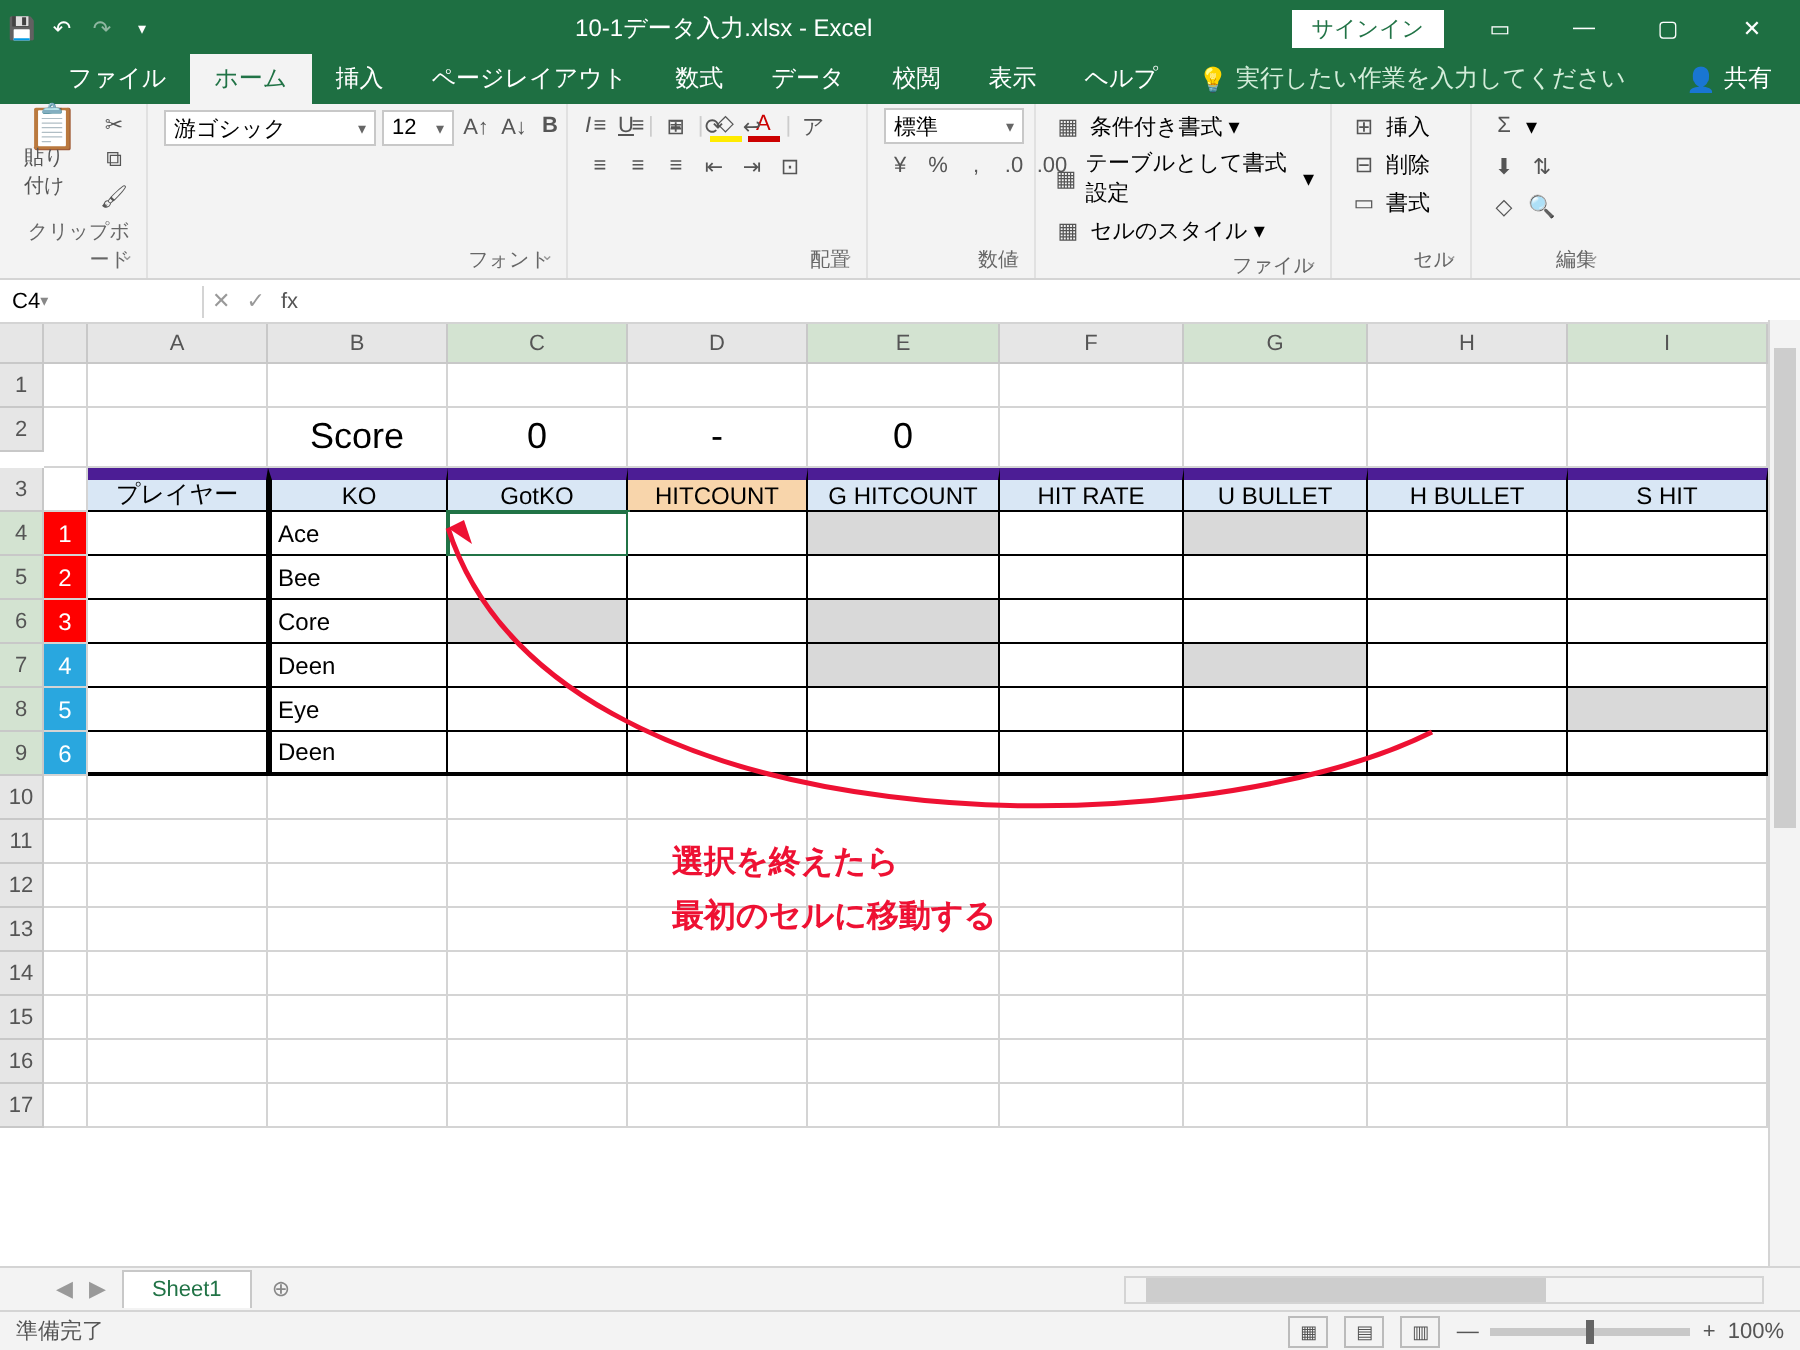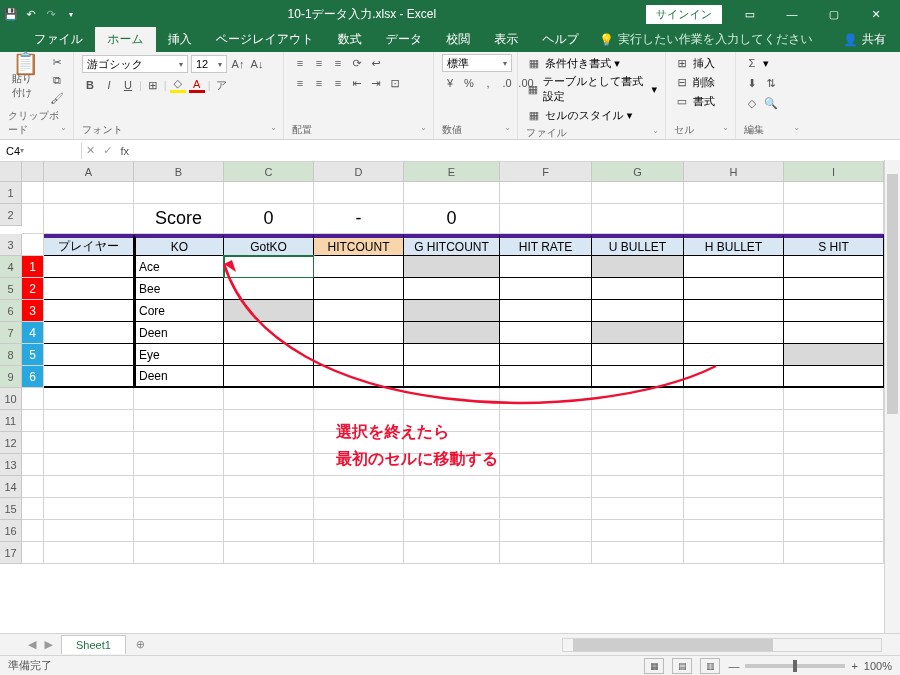--- a/index.html
+++ b/index.html
@@ -12,42 +12,42 @@
 .tb-btn{width:40px;height:28px;display:flex;align-items:center;justify-content:center;color:#fff}
 .signin{background:#fff;color:#217346;padding:2px 10px;font-size:11px;margin-right:6px}
 .ribbon-tabs{height:24px;background:#1e6f42;display:flex;align-items:flex-end;padding-left:22px;color:#fff;font-size:12px}
 .rtab{padding:4px 12px;cursor:pointer}
 .rtab.active{background:#f3f3f3;color:#217346}
 .rshare{margin-left:auto;padding:4px 14px;display:flex;align-items:center;gap:4px}
 .tell{display:flex;align-items:center;gap:4px;padding:4px 8px;color:#d4edda}
 .ribbon{height:88px;background:#f3f3f3;border-bottom:1px solid #d4d4d4;display:flex}
 .rgroup{border-right:1px solid #e1e1e1;padding:2px 8px 0 8px;display:flex;flex-direction:column;justify-content:space-between}
 .rg-body{display:flex;gap:4px;align-items:flex-start;flex:1}
-.rg-label{text-align:left;font-size:10px;color:#666;padding:2px 0;position:relative}
+.rg-label{text-align:right;font-size:10px;color:#666;padding:2px 0;position:relative}
 .rg-label::after{content:"⌄";position:absolute;right:-2px;font-size:8px;color:#999}
 .rb-btn{padding:2px 4px;display:flex;flex-direction:column;align-items:center;font-size:10px;color:#555;min-width:20px}
 .rb-row{display:flex;align-items:center;gap:3px;padding:1px 0}
 .rb-sel{border:1px solid #c8c8c8;background:#fff;padding:1px 4px;font-size:11px;height:18px;display:flex;align-items:center;justify-content:space-between;gap:4px}
 .rb-sel .dd{font-size:8px;color:#666}
 .ico{width:16px;height:16px;display:inline-flex;align-items:center;justify-content:center;font-size:11px;color:#555}
 .namebox-row{height:22px;background:#fff;border-bottom:1px solid #d4d4d4;display:flex;align-items:center}
-.namebox{width:82px;border-right:1px solid #d4d4d4;padding:2px 6px;font-size:11px;display:flex;align-items:center;justify-content:flex-start}
+.namebox{width:102px;border-right:1px solid #d4d4d4;padding:2px 6px;font-size:11px;display:flex;align-items:center;justify-content:flex-start}
 .fx-btns{display:flex;align-items:center;padding:0 4px;gap:8px;color:#999}
 .fx-lab{color:#555;padding:0 4px}
 .fbar{flex:1;padding:2px 6px}
 .grid-wrap{position:relative;height:460px;overflow:hidden;background:#fff}
 .grid{display:grid;grid-template-columns:22px 22px 90px 90px 90px 90px 96px 92px 92px 100px 100px 74px;font-size:12px}
 .colh{background:#e6e6e6;border:1px solid #c8c8c8;border-top:none;border-left:none;height:20px;display:flex;align-items:center;justify-content:center;color:#555;font-size:11px}
 .colh.sel{background:#d3e3d1}
 .rowh{background:#e6e6e6;border:1px solid #c8c8c8;border-top:none;border-left:none;height:22px;display:flex;align-items:center;justify-content:center;color:#555;font-size:11px}
 .rowh.sel{background:#d3e3d1}
 .corner{background:#e6e6e6;border:1px solid #c8c8c8;border-top:none;border-left:none;height:20px}
 .cell{border:1px solid #d4d4d4;border-top:none;border-left:none;height:22px;padding:1px 3px;display:flex;align-items:center;background:#fff;overflow:hidden;white-space:nowrap}
 .cell.tall{height:30px}
-.thick-t{border-top:4px solid #4c1d95}
+.thick-t{border-top:6px solid #4c1d95}
 .thick-b{border-bottom:2px solid #000}
 .thick-l{border-left:2px solid #000}
 .thick-r{border-right:2px solid #000}
 .thin-b{border-bottom:1px solid #000}
 .thin-r{border-right:1px solid #000}
 .hdr-blue{background:#d9e7f5}
 .hdr-orange{background:#f8d5ab}
 .num-red{background:#ff0000;color:#fff;justify-content:center}
 .num-blue{background:#29a7df;color:#fff;justify-content:center}
 .shade{background:#d9d9d9}
@@ -121,21 +121,21 @@
         </div>
       <div style="display:flex;flex-direction:column;gap:2px">
         <span class="ico">✂</span>
         <span class="ico">⧉</span>
         <span class="ico">🖌</span>
       </div>
     </div>
     <div class="rg-label">クリップボード</div>
   </div>
   <div class="rgroup" style="width:210px">
-    <div class="rg-body" style="flex-direction:column;gap:2px;width:100%">
+    <div class="rg-body" style="flex-direction:row;gap:2px;width:100%">
       <div class="rb-row">
         <div class="rb-sel" style="width:106px">
             <span>游ゴシック</span>
             <span class="dd">▾</span>
           </div>
         <div class="rb-sel" style="width:36px">
             <span>12</span>
             <span class="dd">▾</span>
           </div>
         <span class="ico">A↑</span>

